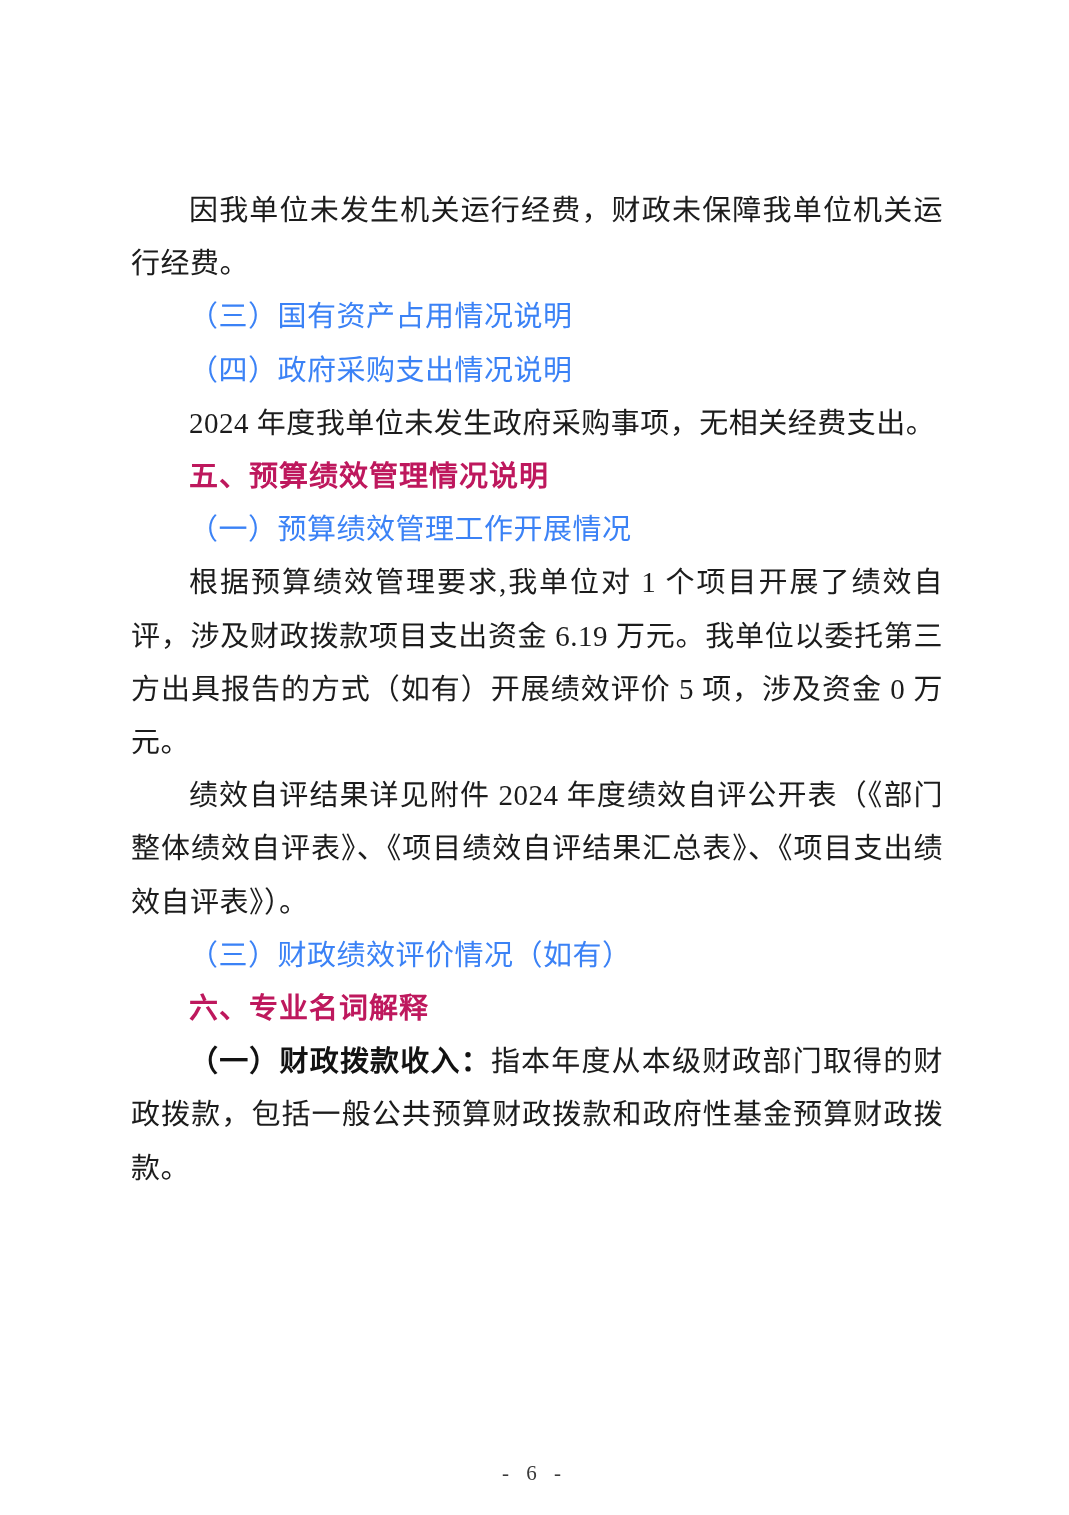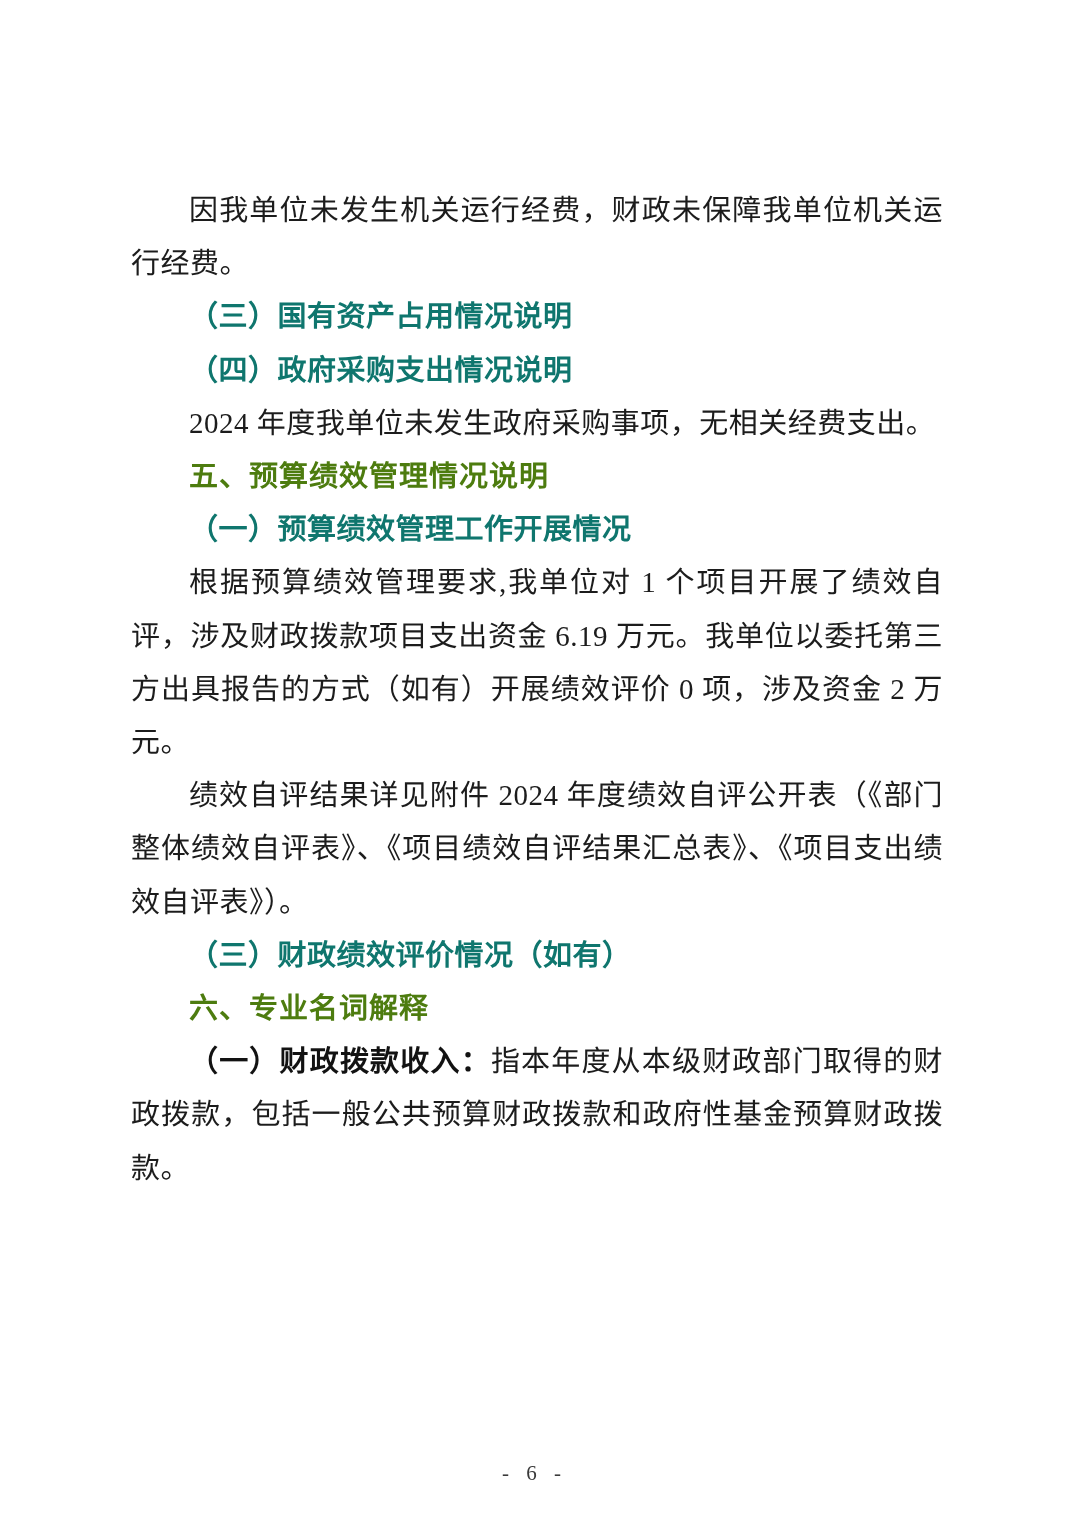--- a/index.html
+++ b/index.html
@@ -31,28 +31,28 @@
   }
   .content p {
     margin: 0;
     padding: 0;
   }
   .para-indent {
     text-indent: 2em;
   }
   .sub-heading {
     text-indent: 2em;
-    font-weight: 700;
-    color: #0f766e;
+    font-weight: 400;
+    color: #3b82f6;
   }
   .section-heading {
     text-indent: 2em;
     font-family: "Liberation Sans", "DejaVu Sans", sans-serif;
     font-weight: bold;
-    color: #4d7c0f;
+    color: #be185d;
     letter-spacing: 1px;
   }
   .definition-term {
     font-weight: 600;
     color: #121212;
   }
   .page-footer {
     position: absolute;
     left: 0;
     right: 0;
@@ -79,21 +79,21 @@
 
 
     <p class="sub-heading">（四）政府采购支出情况说明</p>
 
     <p class="para-indent">2024 年度我单位未发生政府采购事项，无相关经费支出。</p>
 
     <p class="section-heading">五、预算绩效管理情况说明</p>
 
     <p class="sub-heading">（一）预算绩效管理工作开展情况</p>
 
-    <p class="para-indent">根据预算绩效管理要求,我单位对 1 个项目开展了绩效自评，涉及财政拨款项目支出资金 6.19 万元。我单位以委托第三方出具报告的方式（如有）开展绩效评价 0 项，涉及资金 2 万元。</p>
+    <p class="para-indent">根据预算绩效管理要求,我单位对 1 个项目开展了绩效自评，涉及财政拨款项目支出资金 6.19 万元。我单位以委托第三方出具报告的方式（如有）开展绩效评价 5 项，涉及资金 0 万元。</p>
 
 
     <p class="para-indent">绩效自评结果详见附件 2024 年度绩效自评公开表（《部门整体绩效自评表》、《项目绩效自评结果汇总表》、《项目支出绩效自评表》）。</p>
 
     <p class="sub-heading">（三）财政绩效评价情况（如有）</p>
 
 
     <p class="section-heading">六、专业名词解释</p>
 
     <p class="para-indent"><span class="definition-term">（一）财政拨款收入：</span><span>指本年度从本级财政部门取得的财政拨款，包括一般公共预算财政拨款和政府性基金预算财政拨款。</span></p>

